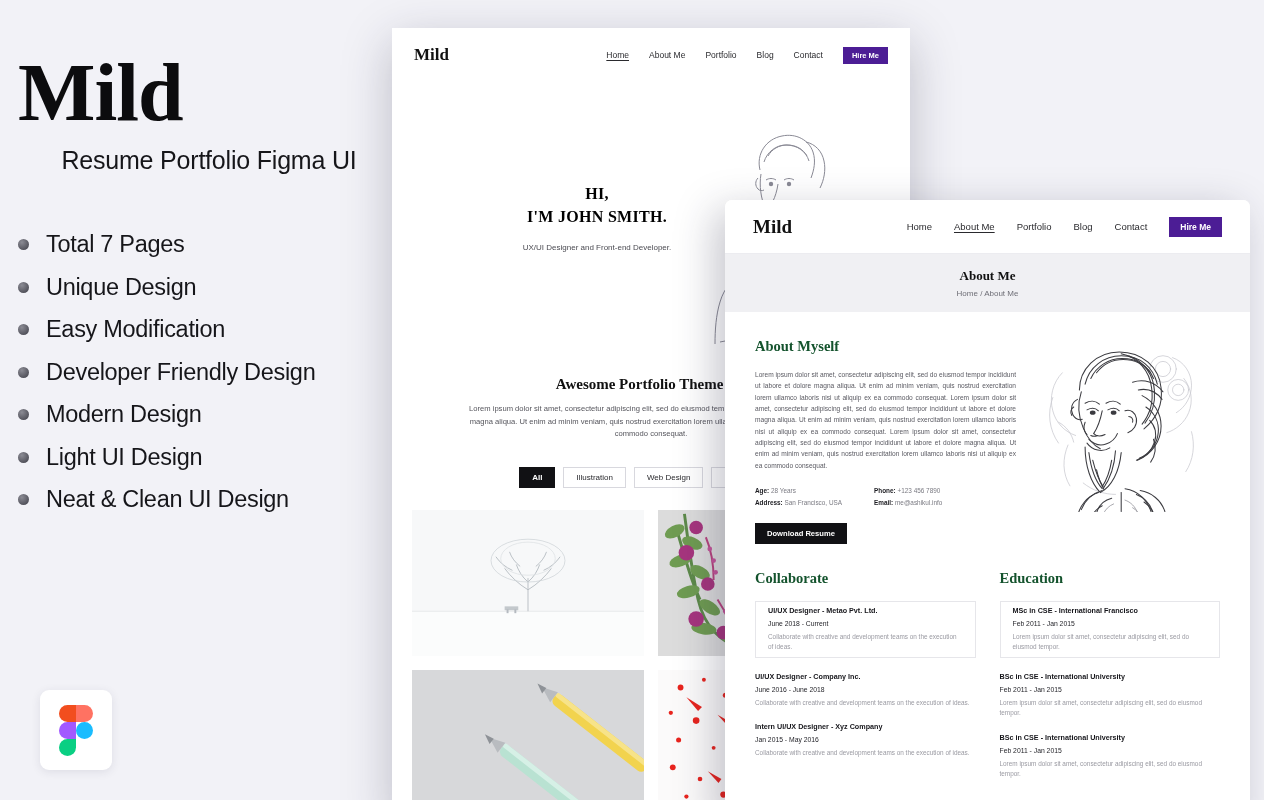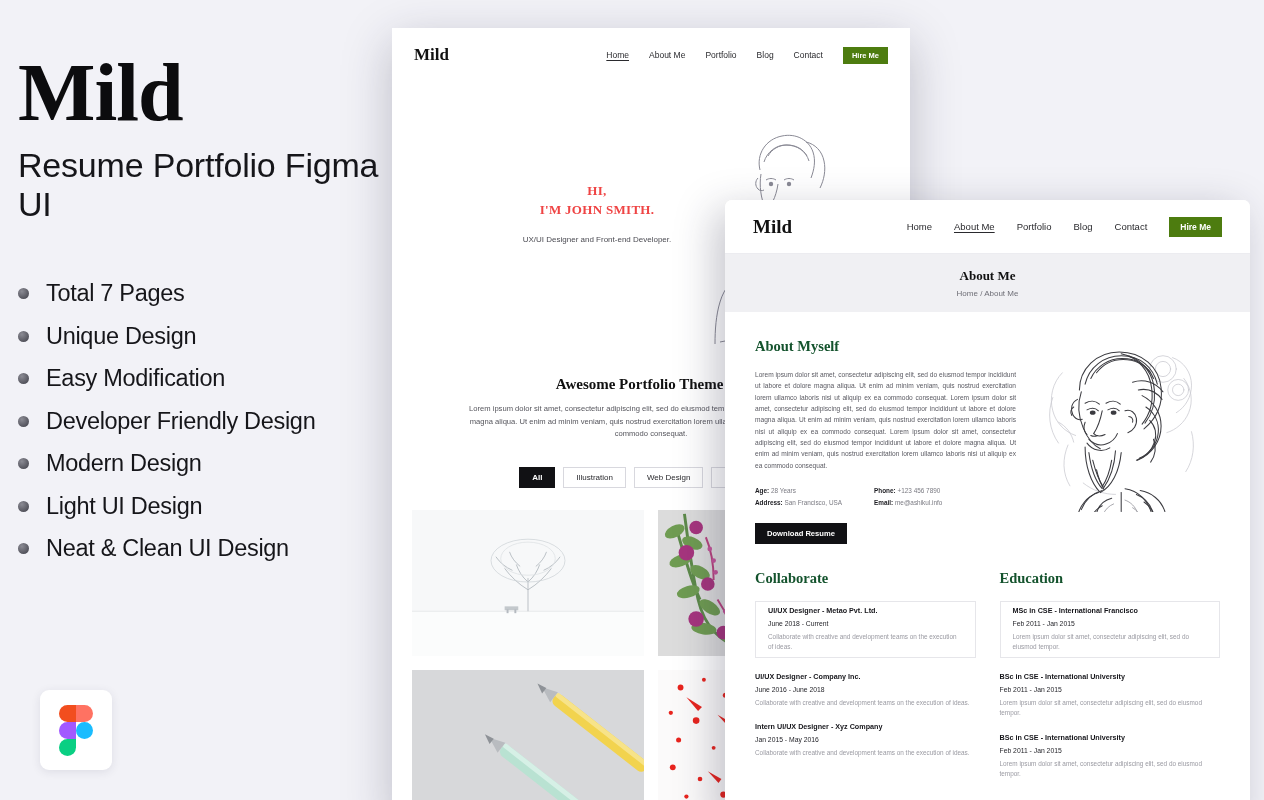--- a/index.html
+++ b/index.html
@@ -14,24 +14,25 @@
   .promo { position: absolute; left: 0; top: 0; width: 400px; height: 800px; padding: 52px 0 0 18px; }
   .brand-logo {
     font-family: "Liberation Serif", serif;
     font-weight: 700;
     font-size: 82px;
     letter-spacing: -1px;
     color: #0c0c0e;
     line-height: 1.0;
   }
   .brand-sub {
-    font-size: 34px;
+    font-size: 25px;
     color: #16161a;
     margin-top: 12px;
     letter-spacing: -0.2px;
+    text-align: center;
   }
   .feature-list { list-style: none; margin-top: 56px; }
   .feature-list li {
     display: flex; align-items: center;
     font-size: 23.5px; color: #16161a;
     margin-bottom: 15.5px; letter-spacing: -0.3px;
   }
   .bullet {
     width: 11px; height: 11px; border-radius: 50%;
     background: radial-gradient(circle at 35% 30%, #8b8b94 0%, #55555e 70%, #3d3d45 100%);
@@ -65,42 +66,42 @@
     box-shadow: -10px 10px 40px rgba(35,35,60,.26);
   }
 
   
   .site-nav { display: flex; align-items: center; background: #fff; }
   .nav-logo { font-family: "Liberation Serif", serif; font-weight: 700; color: #111; }
   .nav-links { display: flex; align-items: center; margin-left: auto; }
   .nav-link { color: #2a2a2e; white-space: nowrap; }
   .nav-link.active { text-decoration: underline; text-underline-offset: 2px; }
   .btn-dark {
-    background: #4d7c0f; color: #fff; font-weight: 700;
+    background: #4c1d95; color: #fff; font-weight: 700;
     display: inline-block; white-space: nowrap;
   }
 
   
   .win-back .site-nav { height: 54px; padding: 0 22px; }
   .win-back .nav-logo { font-size: 17px; }
   .win-back .nav-link { font-size: 8.5px; margin-left: 20px; }
   .win-back .btn-dark { font-size: 7.5px; padding: 4px 9px; margin-left: 20px; }
 
   
   .win-front .site-nav { height: 54px; padding: 0 28px; border-bottom: 1px solid #ececf0; }
   .win-front .nav-logo { font-size: 19px; }
   .win-front .nav-link { font-size: 9.5px; margin-left: 22px; }
   .win-front .btn-dark { font-size: 8.5px; padding: 5px 11px; margin-left: 22px; }
 
   
   .hero { position: relative; height: 260px; }
   .hero-text { position: absolute; left: 60px; top: 100px; width: 290px; text-align: center; }
   .hero-hi {
     font-family: "Liberation Serif", serif; font-weight: 700;
-    font-size: 13px; color: #ef4444; line-height: 1.45; letter-spacing: .3px;
+    font-size: 16px; color: #000000; line-height: 1.45; letter-spacing: .3px;
   }
   .hero-sub { font-size: 8px; color: #4b4b52; margin-top: 15px; }
   .hero-art { position: absolute; right: 4px; top: 36px; width: 220px; height: 225px; }
 
   
   .pf-section { padding: 34px 20px 0; }
   .pf-title {
     font-family: "Liberation Serif", serif; font-weight: 700;
     font-size: 15px; color: #111; text-align: center;
   }

